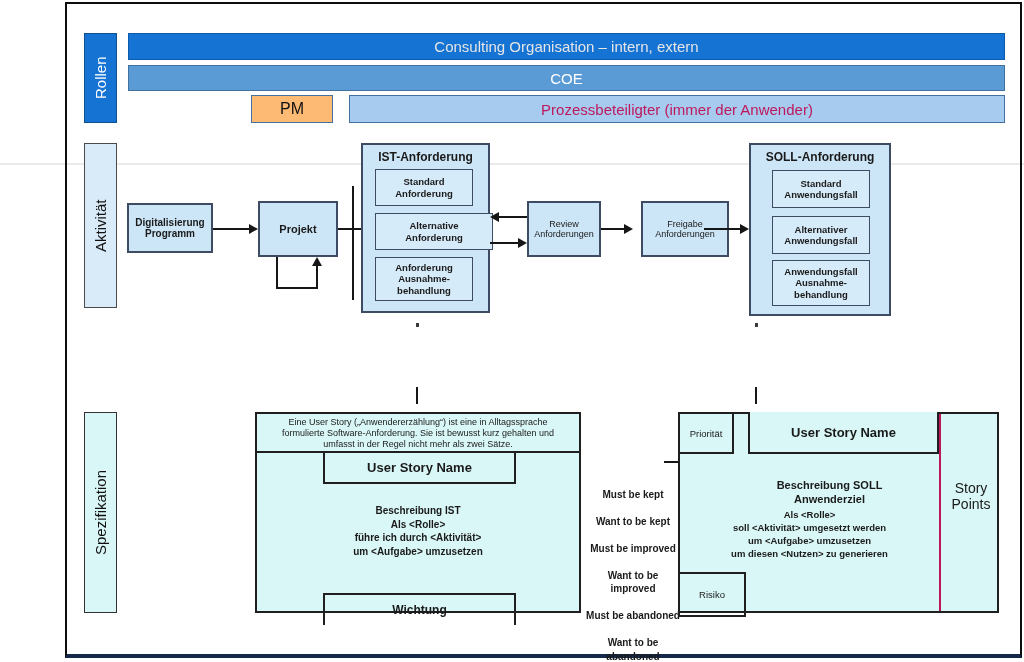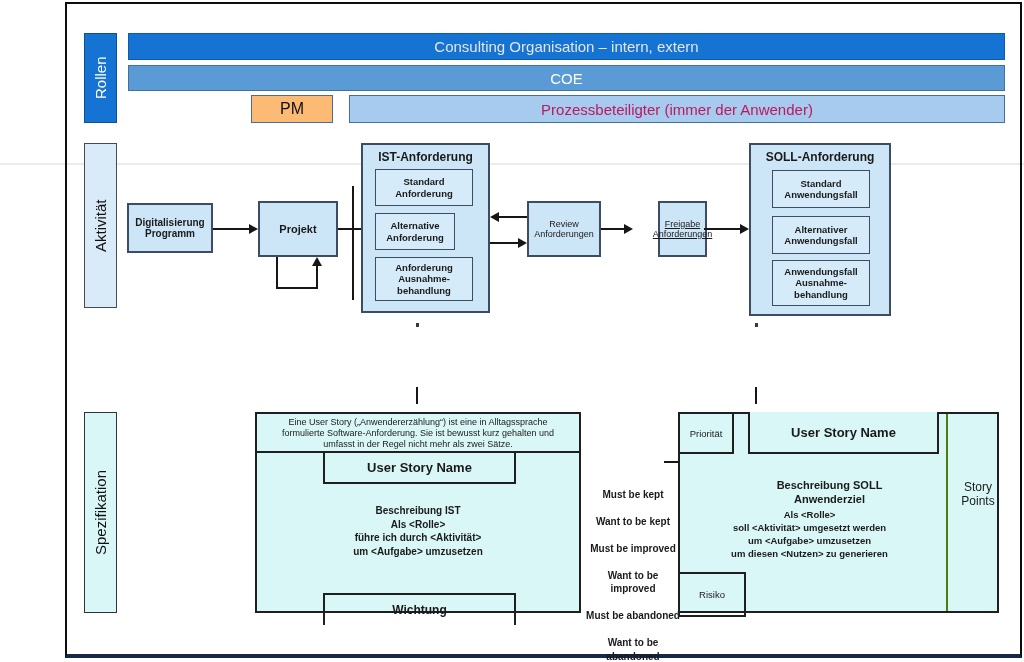--- a/index.html
+++ b/index.html
@@ -35,21 +35,21 @@
     border:1px solid #41719c; color:#111; font-size:16px; }
   .bar-prozess { left:349px; top:95px; width:656px; height:28px; background:#a6cbee;
     border:1px solid #41719c; color:#be185d; }
 
   
   .abox { background:#cde6f7; border:2px solid #3d4c63; display:flex; align-items:center;
     justify-content:center; text-align:center; white-space:pre-line; }
   .b-dig { left:127px; top:203px; width:86px; height:50px; font-weight:bold; font-size:10px; }
   .b-projekt { left:258px; top:201px; width:80px; height:56px; font-weight:bold; font-size:11px; }
   .b-review { left:527px; top:201px; width:74px; height:56px; font-size:9px; }
-  .b-freigabe { left:658px; top:201px; width:49px; height:56px; font-size:9px;text-decoration:underline; }
+  .b-freigabe { left:641px; top:201px; width:88px; height:56px; font-size:9px; }
 
   .container-box { background:#cde6f7; border:2px solid #3d4c63; }
   .cont-ist { left:361px; top:143px; width:129px; height:170px; }
   .cont-soll { left:749px; top:143px; width:142px; height:173px; }
   .cont-title { position:absolute; left:0; top:5px; width:100%; text-align:center;
     font-weight:bold; font-size:12px; }
   .ibox { position:absolute; background:#d6ebf9; border:1.5px solid #3d4c63; display:flex;
     align-items:center; justify-content:center; text-align:center; white-space:pre-line;
     font-weight:bold; font-size:9.5px; line-height:11.5px; }
 
@@ -80,22 +80,22 @@
   .d-soll { left:0; top:94px; width:259px; font-size:9.5px; line-height:13px; font-weight:600; }
   .wichtung { position:absolute; left:66px; top:179px; width:193px; height:32px;
     border:2px solid #1f1f1f; border-bottom:none; display:flex; align-items:center;
     justify-content:center; font-weight:bold; font-size:12px; }
   .prior { position:absolute; left:-2px; top:-2px; width:56px; height:42px;
     border:2px solid #1f1f1f; display:flex; align-items:center; justify-content:center;
     font-size:9.5px; }
   .risiko { position:absolute; left:-2px; top:158px; width:68px; height:45px;
     border:2px solid #1f1f1f; display:flex; align-items:center; justify-content:center;
     font-size:9.5px; }
-  .storycol { position:absolute; left:266px; top:0; width:62px; height:197px;
-    border-left:2px solid #4d7c0f; text-align:center; font-size:12px; }
+  .storycol { position:absolute; left:259px; top:0; width:62px; height:197px;
+    border-left:2px solid #be185d; text-align:center; font-size:14px; }
   .sp-label { position:absolute; left:0; top:66px; width:100%; }
   .sp-wicht { position:absolute; left:0; top:90px; width:100%; white-space:pre-line; line-height:13px; }
 
   .moscow { left:584px; top:474px; width:98px; text-align:center; font-size:10px;
     line-height:13.5px; font-weight:600; white-space:pre-line; }
   .dash { left:664px; top:461px; width:14px; height:2px; background:#161616; }
 </style>
 </head>
 <body>
 
@@ -124,21 +124,21 @@
   <div class="abs z vline" style="left:316px; top:265px; height:23px;"></div>
   <div class="abs z ah-u" style="left:312px; top:257px;"></div>
 
   <div class="abs z hline" style="left:338px; top:228px; width:23px;"></div>
   <div class="abs z vline" style="left:352px; top:186px; height:114px;"></div>
 
   <div class="abs z container-box cont-ist">
     <div class="cont-title">IST-Anforderung</div>
     <div class="ibox" style="left:12px; top:24px; width:98px; height:37px;">Standard
 Anforderung</div>
-    <div class="ibox" style="left:12px; top:68px; width:80px; height:37px;">Alternative
+    <div class="ibox" style="left:12px; top:68px; width:118px; height:37px;">Alternative
 Anforderung</div>
     <div class="ibox" style="left:12px; top:112px; width:98px; height:44px;">Anforderung
 Ausnahme-
 behandlung</div>
   </div>
 
   <div class="abs z hline" style="left:498px; top:216px; width:29px;"></div>
   <div class="abs z ah-l" style="left:490px; top:212px;"></div>
   <div class="abs z hline" style="left:490px; top:242px; width:29px;"></div>
   <div class="abs z ah-r" style="left:518px; top:238px;"></div>

